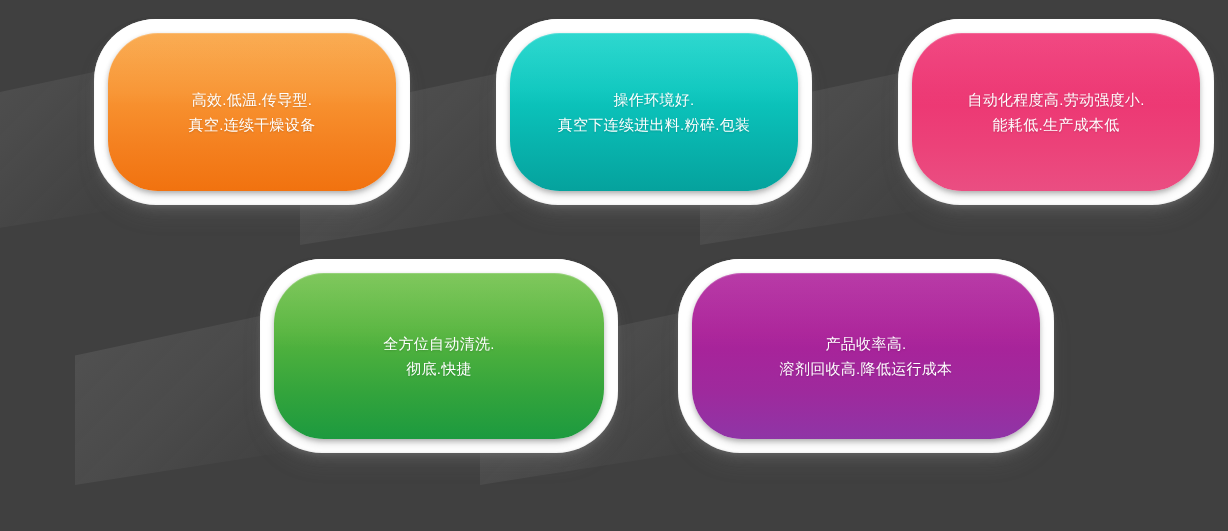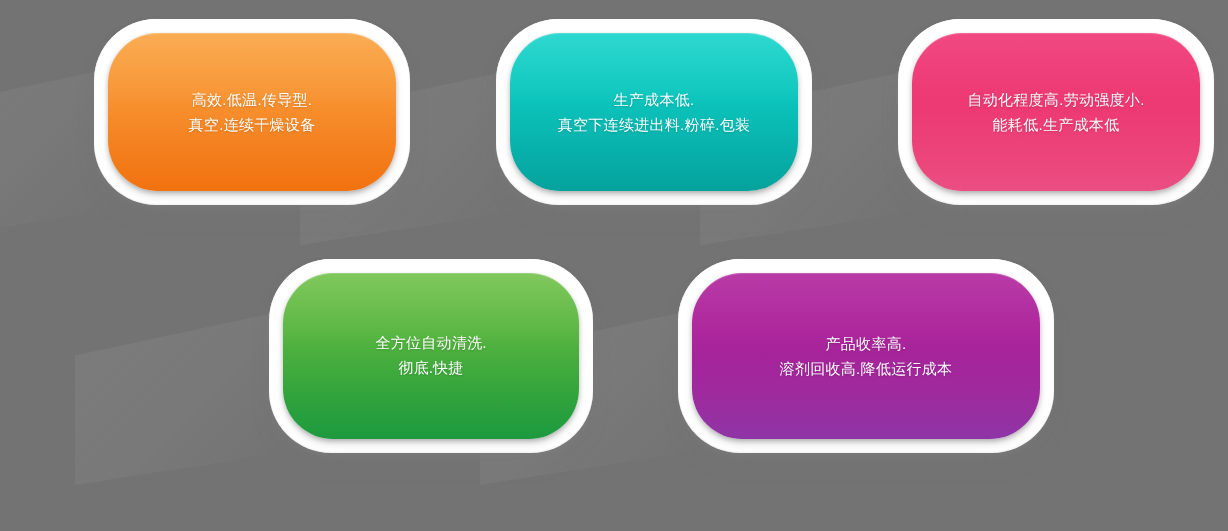--- a/index.html
+++ b/index.html
@@ -14,21 +14,21 @@
     overflow: hidden;
     position: relative;
   }
 
   
   #stage {
     position: absolute;
     inset: 0;
     width: 1228px;
     height: 531px;
-    background: #737373;
+    background: #404040;
   }
 
   
   .longshadow {
     position: absolute;
     pointer-events: none;
     background: linear-gradient(135deg, rgba(170,170,170,0.17) 0%, rgba(190,190,190,0.09) 45%, rgba(210,210,210,0.0) 88%);
     transform-origin: top right;
     z-index: 1;
     filter: blur(0.4px);
@@ -118,33 +118,33 @@
 
   <div class="card" style="left:94px; top:19px; width:316px; height:186px;">
     <div class="panel panel-orange">
       <div class="panel-text">高效.低温.传导型.
 真空.连续干燥设备</div>
     </div>
   </div>
 
   <div class="card" style="left:496px; top:19px; width:316px; height:186px;">
     <div class="panel panel-teal">
-      <div class="panel-text">生产成本低.
+      <div class="panel-text">操作环境好.
 真空下连续进出料.粉碎.包装</div>
     </div>
   </div>
 
   <div class="card" style="left:898px; top:19px; width:316px; height:186px;">
     <div class="panel panel-pink">
       <div class="panel-text">自动化程度高.劳动强度小.
 能耗低.生产成本低</div>
     </div>
   </div>
 
-  <div class="card" style="left:269px; top:259px; width:324px; height:194px;font-family:Liberation Serif, serif;">
+  <div class="card" style="left:260px; top:259px; width:358px; height:194px;">
     <div class="panel panel-green">
       <div class="panel-text">全方位自动清洗.
 彻底.快捷</div>
     </div>
   </div>
 
   <div class="card" style="left:678px; top:259px; width:376px; height:194px;">
     <div class="panel panel-purple">
       <div class="panel-text">产品收率高.
 溶剂回收高.降低运行成本</div>

